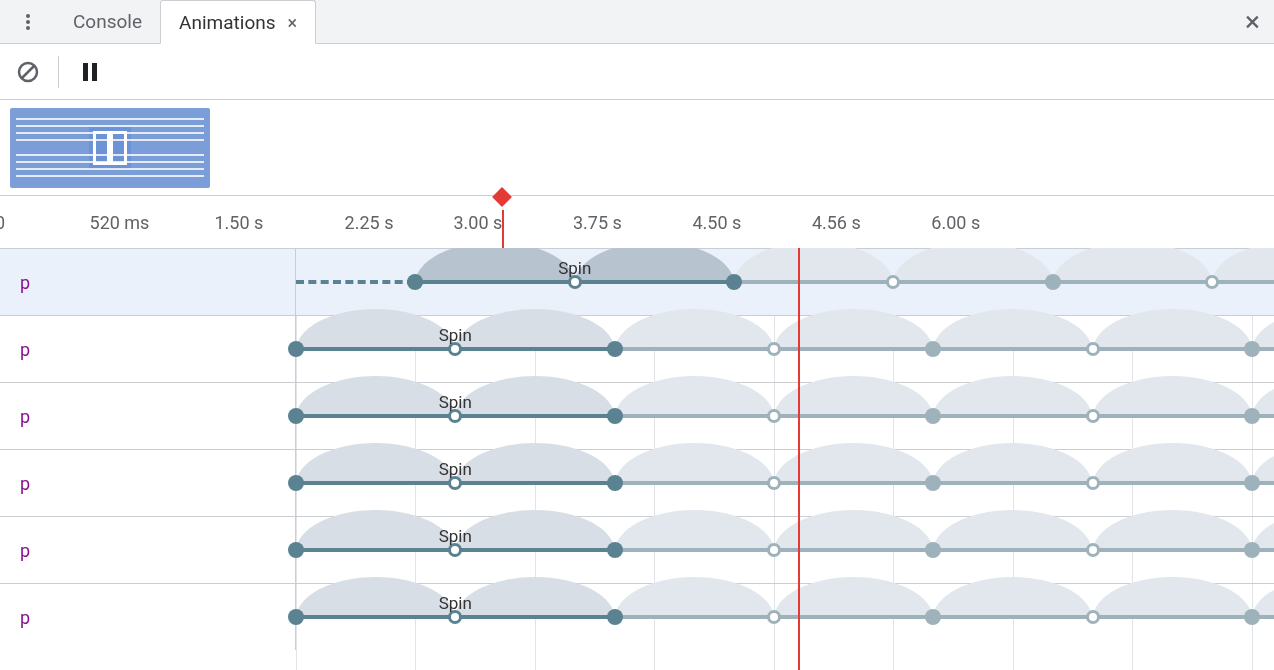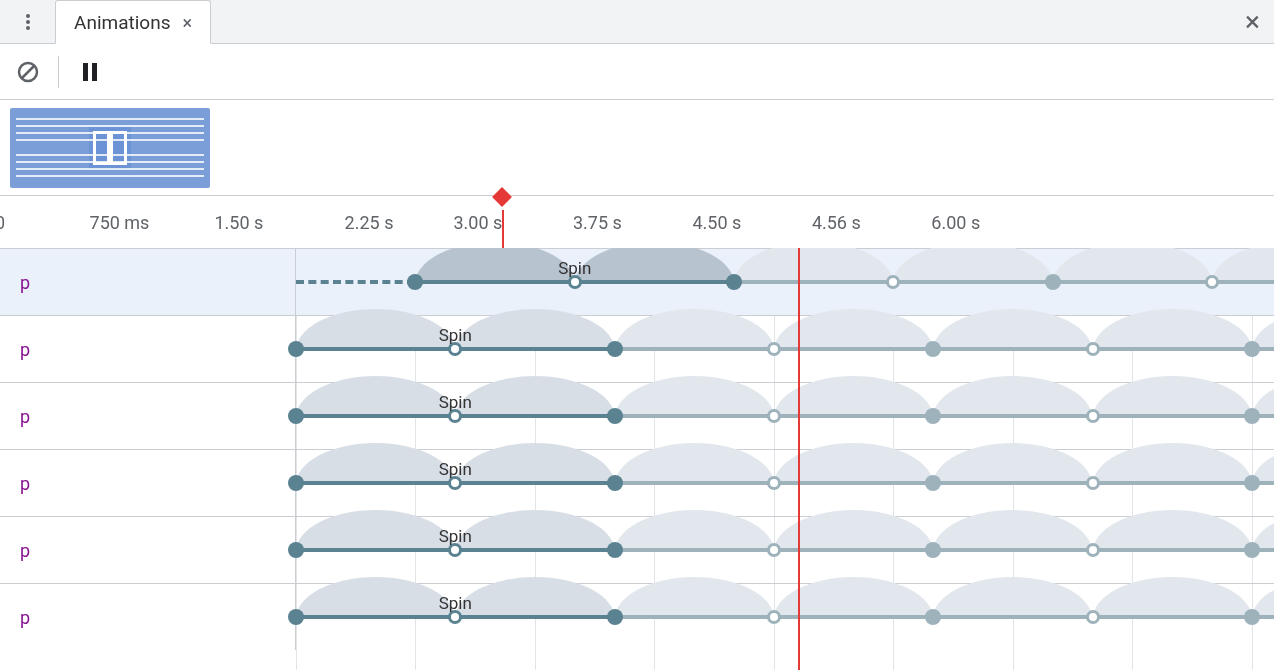--- a/index.html
+++ b/index.html
@@ -232,20 +232,23 @@
 <body>
 
 <div class="tab-bar">
   <div class="kebab">
     <div>
         <div class="kebab-dot"></div>
         <div class="kebab-dot"></div>
         <div class="kebab-dot"></div>
       </div>
   </div>
+  <div class="tab">
+    <span>Console</span>
+  </div>
   <div class="tab active">
     <span>Animations</span>
     <span class="close-x">×</span>
   </div>
   <div class="panel-close">×</div>
 </div>
 
 <div class="controls-bar">
   <div class="clear-btn">
     <svg width="24" height="24" viewBox="0 0 24 24">
@@ -273,21 +276,21 @@
     <div class="thick-box">
         <div class="ib"></div>
         <div class="ib"></div>
       </div>
   </div>
 </div>
 
 <div class="timeline-header">
   <div class="time-ruler" id="ruler">
       <span class="tick" style="left: 0px;">0</span>
-      <span class="tick" style="left: 119.475px;">750 ms</span>
+      <span class="tick" style="left: 119.475px;">520 ms</span>
       <span class="tick" style="left: 238.95px;">1.50 s</span>
       <span class="tick" style="left: 369px;">2.25 s</span>
       <span class="tick" style="left: 477.9px;">3.00 s</span>
       <span class="tick" style="left: 597.375px;">3.75 s</span>
       <span class="tick" style="left: 716.85px;">4.50 s</span>
       <span class="tick" style="left: 836.325px;">4.56 s</span>
       <span class="tick" style="left: 955.8px;">6.00 s</span>
       <div class="playhead" style="left: 501.795px;"></div>
       <div class="playhead-line" style="left: 501.795px; top: 14px;"></div>
     </div>

